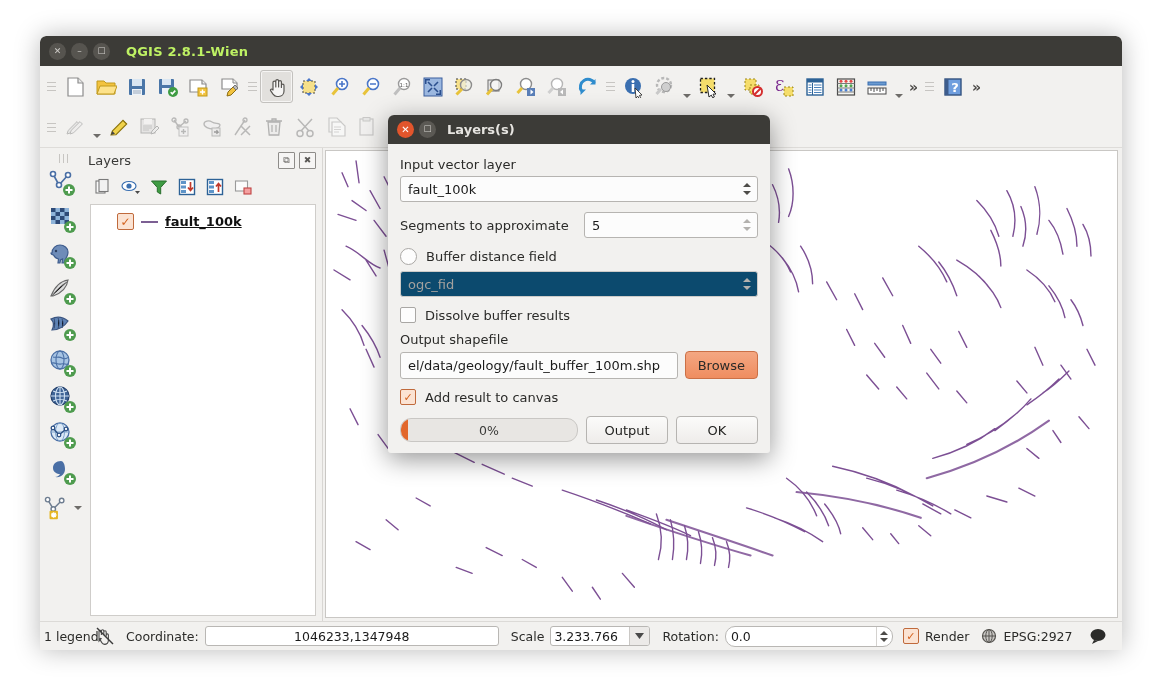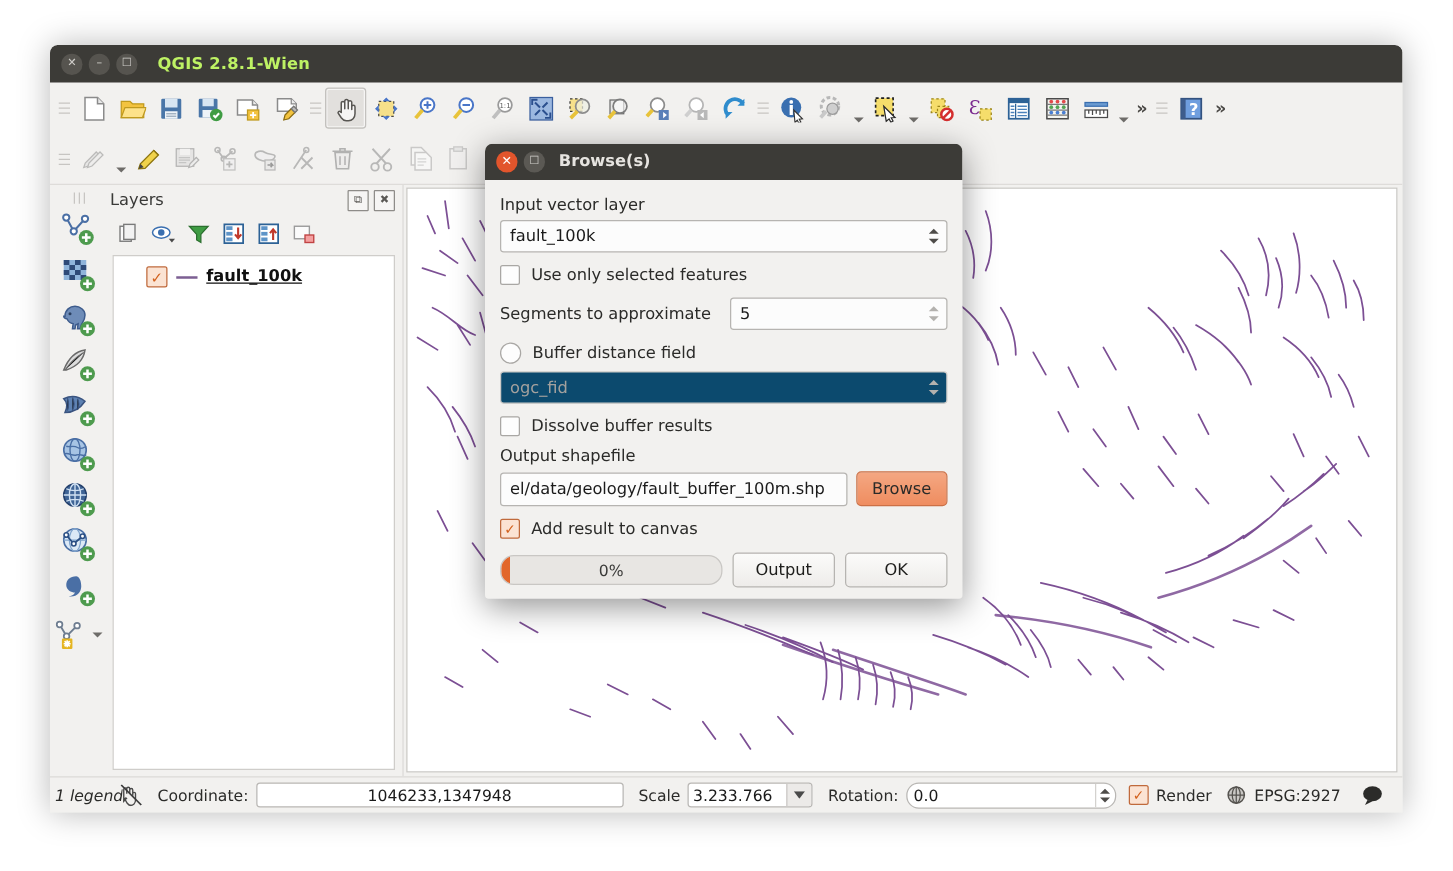--- a/index.html
+++ b/index.html
@@ -960,21 +960,21 @@
               <path d="M470 344c42 4 84 12 124 26"></path>
               <path d="M600 330c44-12 86-32 122-58"></path>
               <path d="M210 78c6 20 6 40 0 58M250 60c8 20 8 42 2 62M290 48c8 22 8 44 2 64"></path>
             </g>
           </svg>
         </div>
       </div>
     </div>
 
     <div class="statusbar">
-      <span class="sb-label" style="overflow:hidden;width:54px;display:inline-block;font-style:italic;">1 legend</span>
+      <span class="sb-label" style="overflow:hidden;width:54px;display:inline-block;">1 legend</span>
       <span style="margin-left:-8px;">
         <svg width="18" height="18" viewBox="0 0 18 18">
             <path d="M3 14V4.5a1.2 1.2 0 012.4 0V8V4a1.2 1.2 0 012.4 0v4V5a1.2 1.2 0 012.4 0v4.5V8a1.1 1.1 0 012.2 0v5c0 2.6-1.8 4.4-4.3 4.4H9c-1.6 0-2.4-.7-3.2-1.8L4 12.6c-.5-.7.4-1.6 1.2-1z" fill="#f2f1ef" stroke="#4a4a4a" stroke-width="1.1"></path>
             <path d="M1 1l16 16" stroke="#3a3a3a" stroke-width="1.4"></path>
           </svg>
       </span>
       <span class="sb-label" style="margin-left:6px;">Coordinate:</span>
       <span class="sb-input" style="width:292px;">1046233,1347948</span>
       <span class="sb-label" style="margin-left:6px;">Scale</span>
       <span class="sb-combo" style="width:98px;">
@@ -1009,38 +1009,34 @@
             <path d="M5 12l-2 4 6-3z" fill="#2b2b29"></path>
           </svg>
       </span>
     </div>
   </div>
 
   <div class="dialog">
     <div class="dlg-title">
       <div class="dlg-close">✕</div>
       <div class="dlg-max">☐</div>
-      <div class="dlg-title-text">Browse(s)</div>
+      <div class="dlg-title-text">Layers(s)</div>
     </div>
 
     <div class="dlg-body">
 
       <div class="d-label">Input vector layer</div>
       <div class="d-combo">
         <span>fault_100k</span>
         <span class="spin-arrows">
           <span class="up-tri"></span>
           <span class="dn-tri"></span>
         </span>
       </div>
 
-      <div class="d-row">
-        <span class="d-chk">✓</span>
-        <span class="d-text">Use only selected features</span>
-      </div>
 
       <div class="d-row">
         <span class="d-text" style="width:184px;">Segments to approximate</span>
         <span class="d-input">
           <span>5</span>
           <span class="spin-arrows">
             <span class="up-tri dim"></span>
             <span class="dn-tri dim"></span>
           </span>
         </span>

